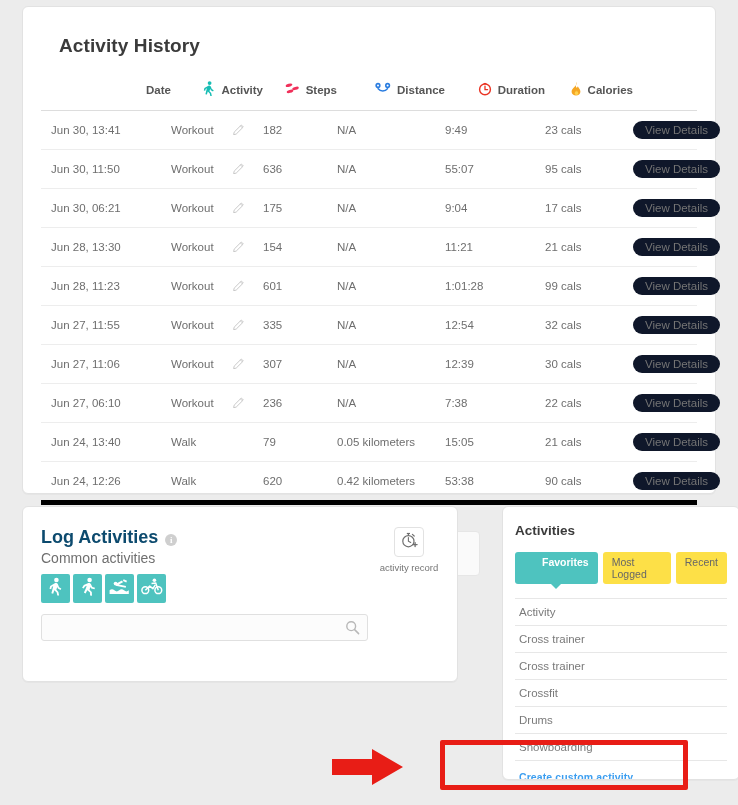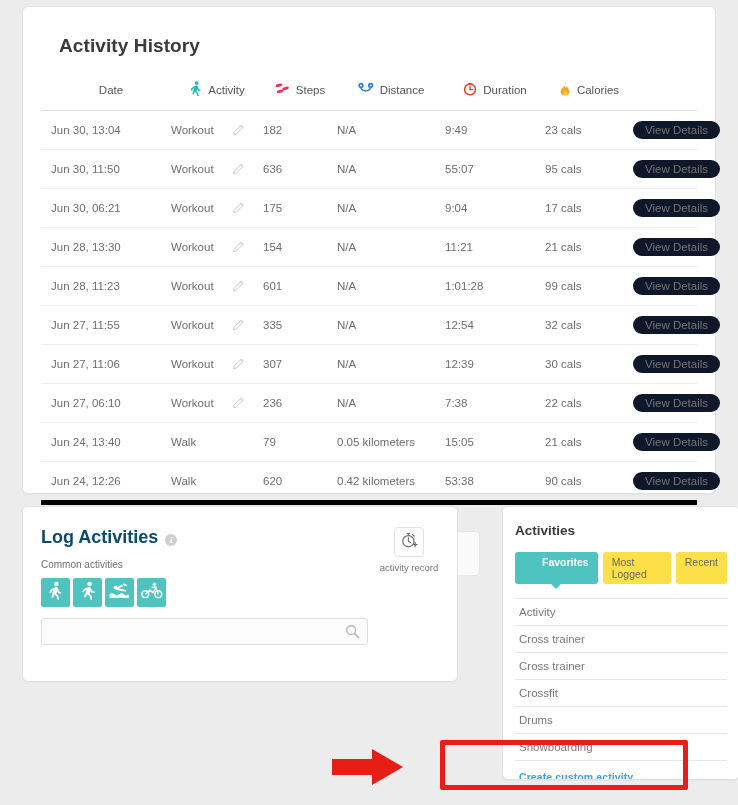--- a/index.html
+++ b/index.html
@@ -38,23 +38,23 @@
   }
 
   table.history {
     width: 100%;
     border-collapse: collapse;
     margin-top: 24px;
     table-layout: fixed;
   }
   table.history th {
     font-size: 11.5px;
-    font-weight: normal;
+    font-weight: bold;
     color: #555;
-    text-align: center;
+    text-align: right;
     padding: 0 0 12px 0;
     white-space: nowrap;
   }
   table.history td {
     font-size: 11.5px;
     color: #6e6e6e;
     padding: 10px 0;
     border-top: 1px solid #ededed;
     white-space: nowrap;
   }
@@ -110,21 +110,21 @@
     font-size: 18px; font-weight: bold; color: #0c4a6e;
   }
   .info-icon {
     width: 12px; height: 12px; border-radius: 50%;
     background: #cfcfcf; color: #fff;
     font-size: 9px; font-weight: bold;
     display: inline-flex; align-items: center; justify-content: center;
     font-family: "Liberation Serif", serif;
     margin-top: 4px;
   }
-  .common-label { font-size: 10px; color: #6f6f6f; margin-top: 11px; }
+  .common-label { font-size: 14px; color: #6f6f6f; margin-top: 2px; }
   .icon-row { display: flex; gap: 3px; margin-top: 8px; }
   .act-tile {
     width: 29px; height: 29px;
     background: #4ec3bf;
     border-radius: 2px;
     display: flex; align-items: center; justify-content: center;
     cursor: pointer;
   }
   .search-wrap {
     margin-top: 11px;
@@ -305,21 +305,21 @@
                 </svg>
               </span>
               <span>Calories</span>
             </span>
           </th>
           <th class="col-view"></th>
         </tr>
       </thead>
       <tbody id="history-body">
           <tr class="row-first">
-            <td class="col-date">Jun 30, 13:04</td>
+            <td class="col-date">Jun 30, 13:41</td>
             <td class="col-act"><span class="act-cell">
                 <span>Workout</span>
                 <span style="cursor: pointer;"><svg width="12" height="12" viewBox="0 0 12 12">
                     <path d="M1.2 9.1 8.3 2l2 2-7.1 7.1-2.6.6z" fill="none" stroke="#c9c9c9" stroke-width="1"></path>
                     <path d="M7.4 2.9l2 2" stroke="#c9c9c9" stroke-width="1"></path>
                   </svg></span>
               </span></td>
             <td class="col-steps">182</td>
             <td class="col-dist">N/A</td>
             <td class="col-dur">9:49</td>

